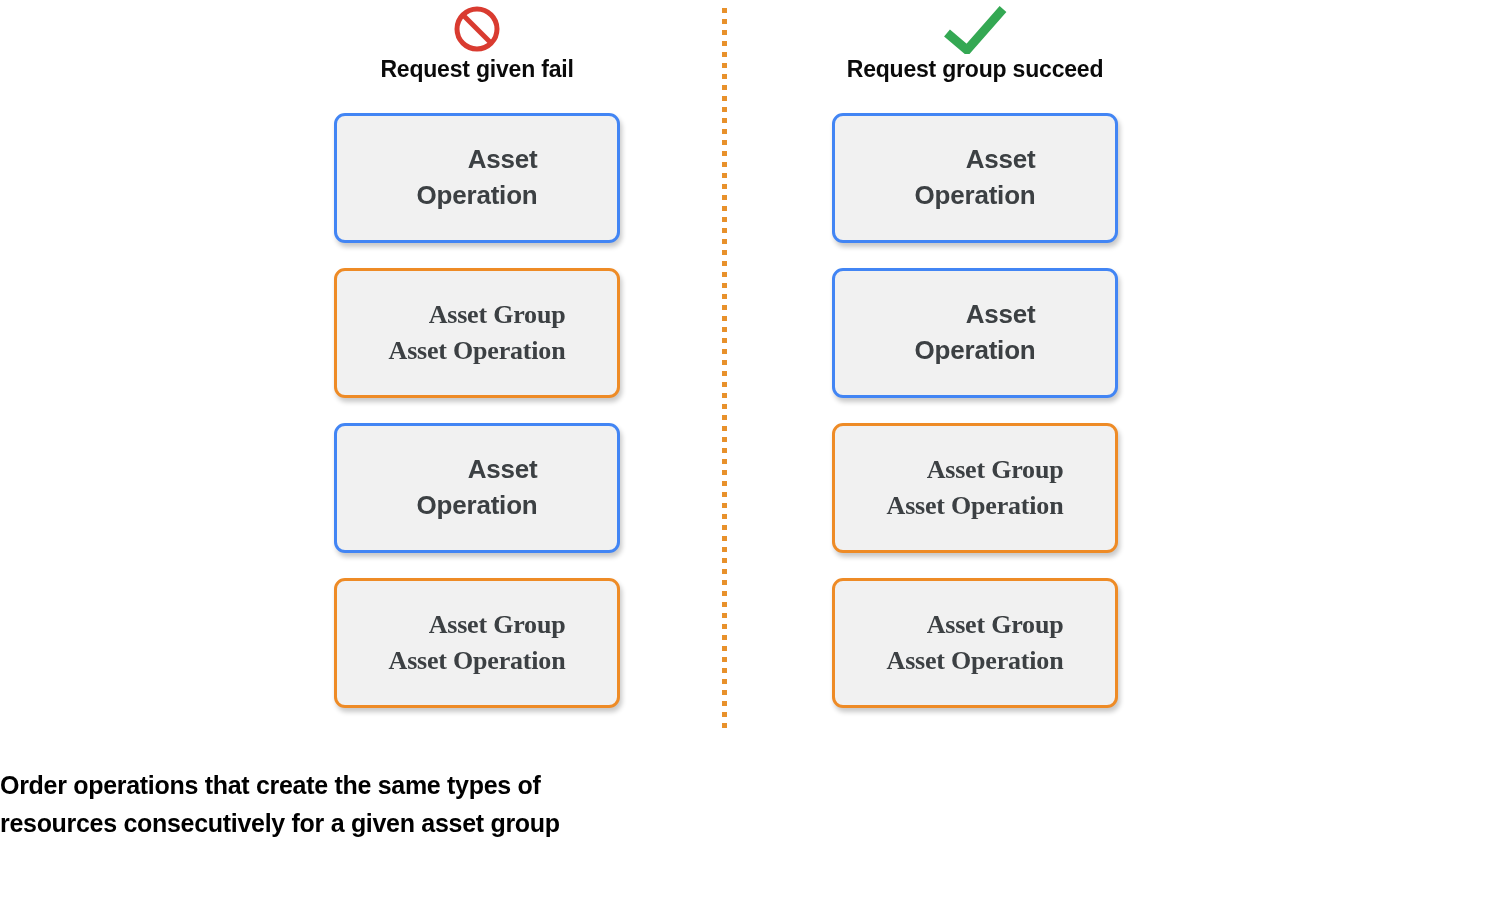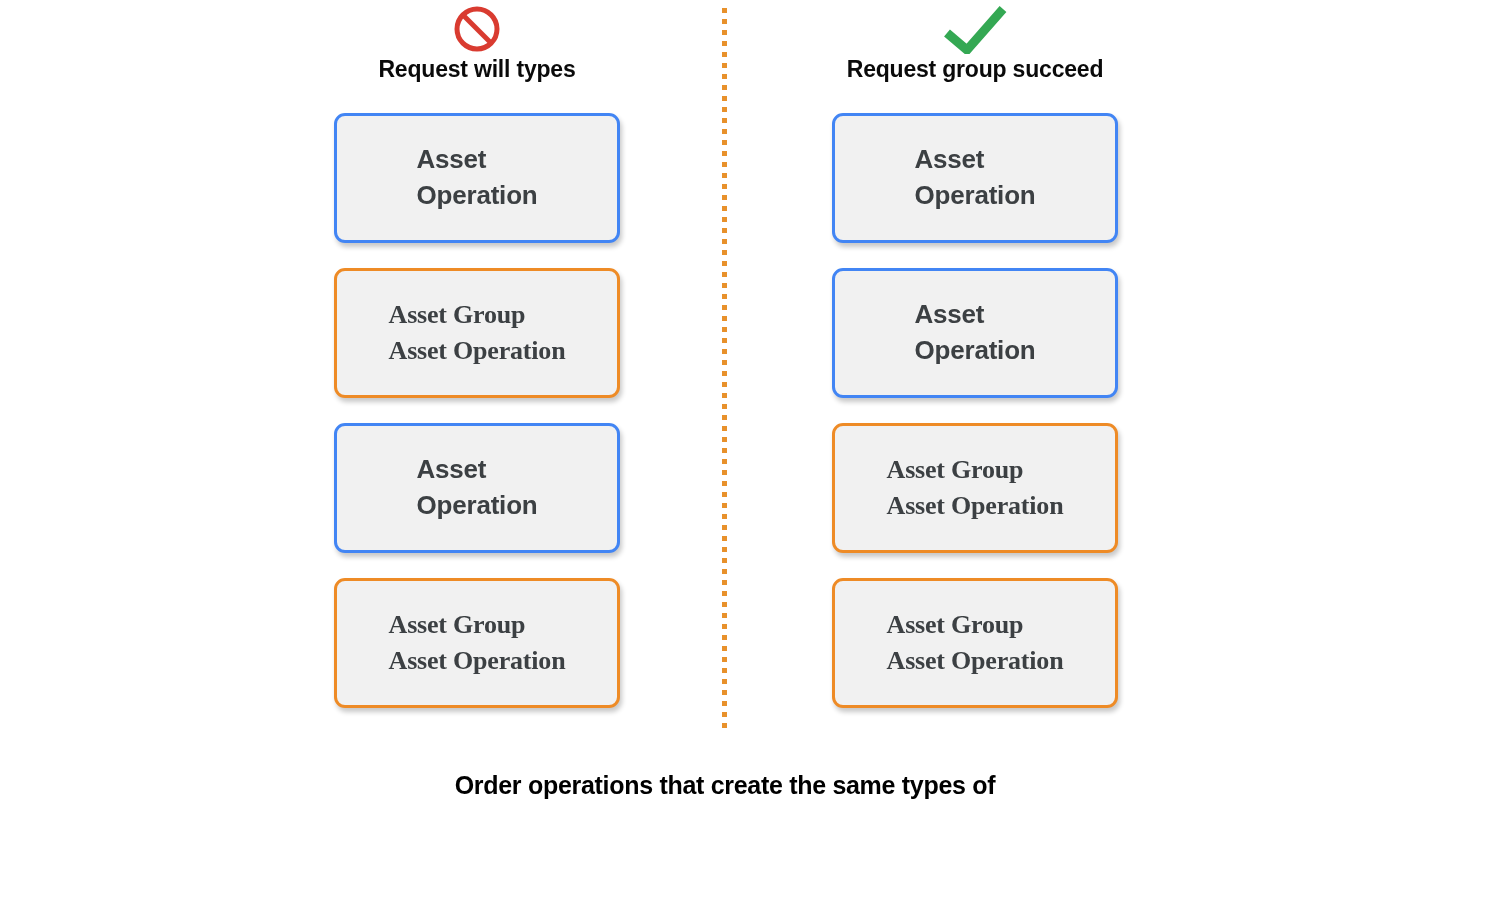--- a/index.html
+++ b/index.html
@@ -89,36 +89,35 @@
     border: 3px solid #4285f4;
     display: flex;
     align-items: center;
     justify-content: center;
     box-shadow: 2px 4px 5px rgba(0,0,0,0.22);
   }
   .box.blue   { border-color: #4285f4; }
   .box.orange { border-color: #ee8b26; font-family: Liberation Serif, serif; }
 
   .box-text {
-    text-align: left;
+    text-align: right;
     font-size: 26px;
     font-weight: bold;
     color: #3c4043;
     line-height: 1.38;
     letter-spacing: -0.2px;
     white-space: pre-line;
   }
 
   
   .caption {
     position: absolute;
     left: 0;
     top: 766px;
     width: 1450px;
-    text-align: center;
     font-size: 25px;
     font-weight: bold;
     color: #000000;
     line-height: 1.52;
     letter-spacing: -0.3px;
   }
   .caption-line { display: block; }
 </style>
 </head>
 <body>
@@ -129,21 +128,21 @@
 
   <div class="column left">
 
     <div class="col-head">
       <div class="head-icon">
         <svg width="48" height="48" viewBox="0 0 48 48" aria-hidden="true">
           <circle cx="24" cy="24" r="20" fill="none" stroke="#d93b30" stroke-width="5"></circle>
           <line x1="10.5" y1="10.5" x2="37.5" y2="37.5" stroke="#d93b30" stroke-width="5" stroke-linecap="butt"></line>
         </svg>
       </div>
-      <div class="head-label">Request will types</div>
+      <div class="head-label">Request given fail</div>
     </div>
 
     <div class="box blue" style="top:113px">
       <div class="box-text">Asset
 Operation</div>
     </div>
 
     <div class="box orange" style="top:268px">
       <div class="box-text">Asset Group
 Asset Operation</div>
@@ -189,15 +188,16 @@
 
     <div class="box orange" style="top:578px">
       <div class="box-text">Asset Group
 Asset Operation</div>
     </div>
 
   </div>
 
   <div class="caption">
     <span class="caption-line">Order operations that create the same types of</span>
+    <span class="caption-line">resources consecutively for a given asset group</span>
   </div>
 
 </div>
 
 </body></html>

